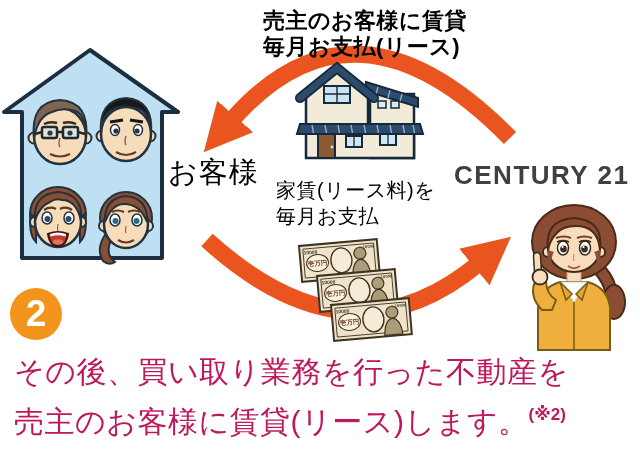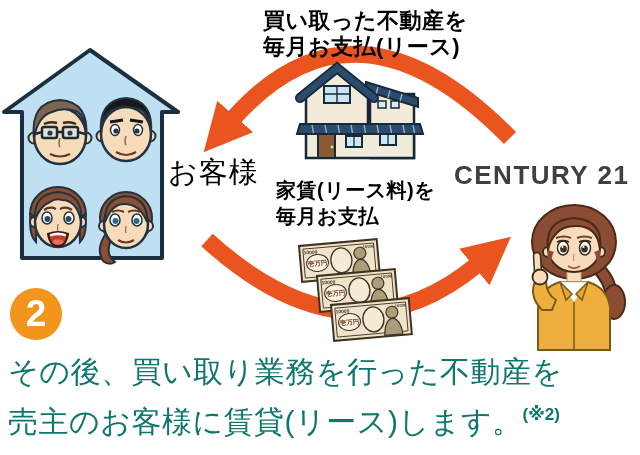--- a/index.html
+++ b/index.html
@@ -3,29 +3,29 @@
 <meta charset="utf-8">
 <style>
   html,body{margin:0;padding:0;}
   #stage{
     position:relative;width:640px;height:455px;background:#ffffff;
     overflow:hidden;font-family:"Liberation Sans","DejaVu Sans",sans-serif;
   }
   #stage svg{position:absolute;left:0;top:0;}
   .t{position:absolute;color:#000;white-space:nowrap;}
   .lease{left:263px;top:8px;font-size:22px;font-weight:900;line-height:26px;letter-spacing:.5px;}
-  .payment{left:276px;top:177px;font-size:20px;font-weight:700;line-height:26px;letter-spacing:.5px;}
+  .payment{left:276px;top:177px;font-size:20px;font-weight:400;line-height:26px;letter-spacing:.5px;}
   .customer{left:168px;top:153px;font-size:29px;font-weight:400;letter-spacing:1px;}
   .company{left:454px;top:160px;font-size:26px;font-weight:700;letter-spacing:1.5px;color:#404040;}
   .badge{
     position:absolute;left:10px;top:288px;width:52px;height:52px;border-radius:50%;
     background:#F3941D;color:#fff;font-size:37px;font-weight:700;
     text-align:center;line-height:52px;
   }
-  .cap{position:absolute;left:8px;color:#0f766e;font-weight:500;font-size:30px;letter-spacing:.5px;}
+  .cap{position:absolute;left:14px;color:#be185d;font-weight:500;font-size:30px;letter-spacing:.5px;}
   .cap1{top:352px;}
   .cap2{top:390px;margin-top:12px;}
   .noteref{font-size:17px;font-weight:600;vertical-align:12px;letter-spacing:0;}
   .foot{position:absolute;left:229px;top:433px;font-size:13px;font-weight:700;color:#111;}
 </style>
 </head>
 <body>
 
 <div id="stage">
 
@@ -173,21 +173,21 @@
       <path d="M72 56 Q71 61 72 63" fill="none" stroke="#C9936B" stroke-width="1.3"></path>
       <path d="M66 68 Q72 72.5 78 68" fill="none" stroke="#B35A3A" stroke-width="2"></path>
       <path d="M40 112 Q28 100 32 86 L44 82 Q44 96 54 102 L50 112 Z" fill="#EFAF3D" stroke="#7A5A18" stroke-width="2"></path>
       <path d="M35 58 L36 74" stroke="#3A2A1C" stroke-width="8.5" stroke-linecap="round"></path>
       <path d="M35 58 L36 74" stroke="#F8DCBC" stroke-width="5.5" stroke-linecap="round"></path>
       <circle cx="38" cy="79" r="7.5" fill="#F8DCBC" stroke="#3A2A1C" stroke-width="1.8"></circle>
     </g>
   </svg>
 
   <div class="t lease">
-    <div>買い取った不動産を</div>
+    <div>売主のお客様に賃貸</div>
     <div>毎月お支払(リース)</div>
   </div>
 
   <div class="t customer">お客様</div>
 
   <div class="t payment">
     <div>家賃(リース料)を</div>
     <div>毎月お支払</div>
   </div>
 

